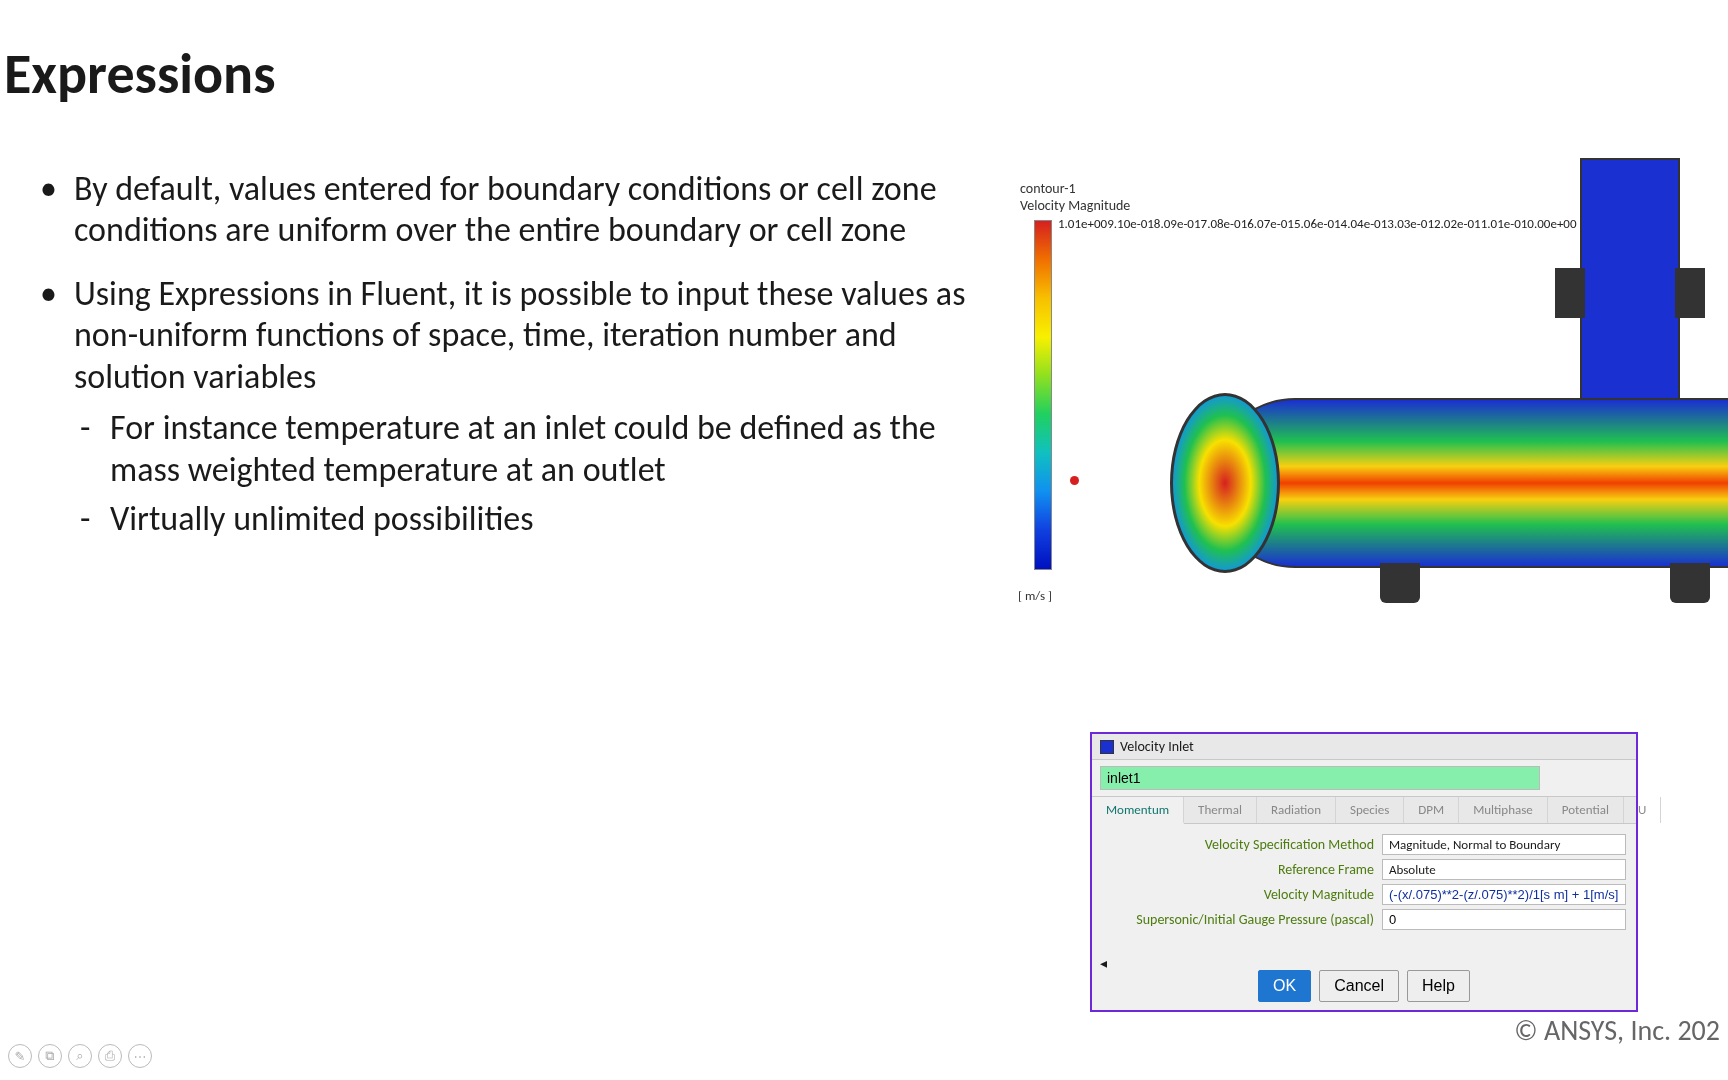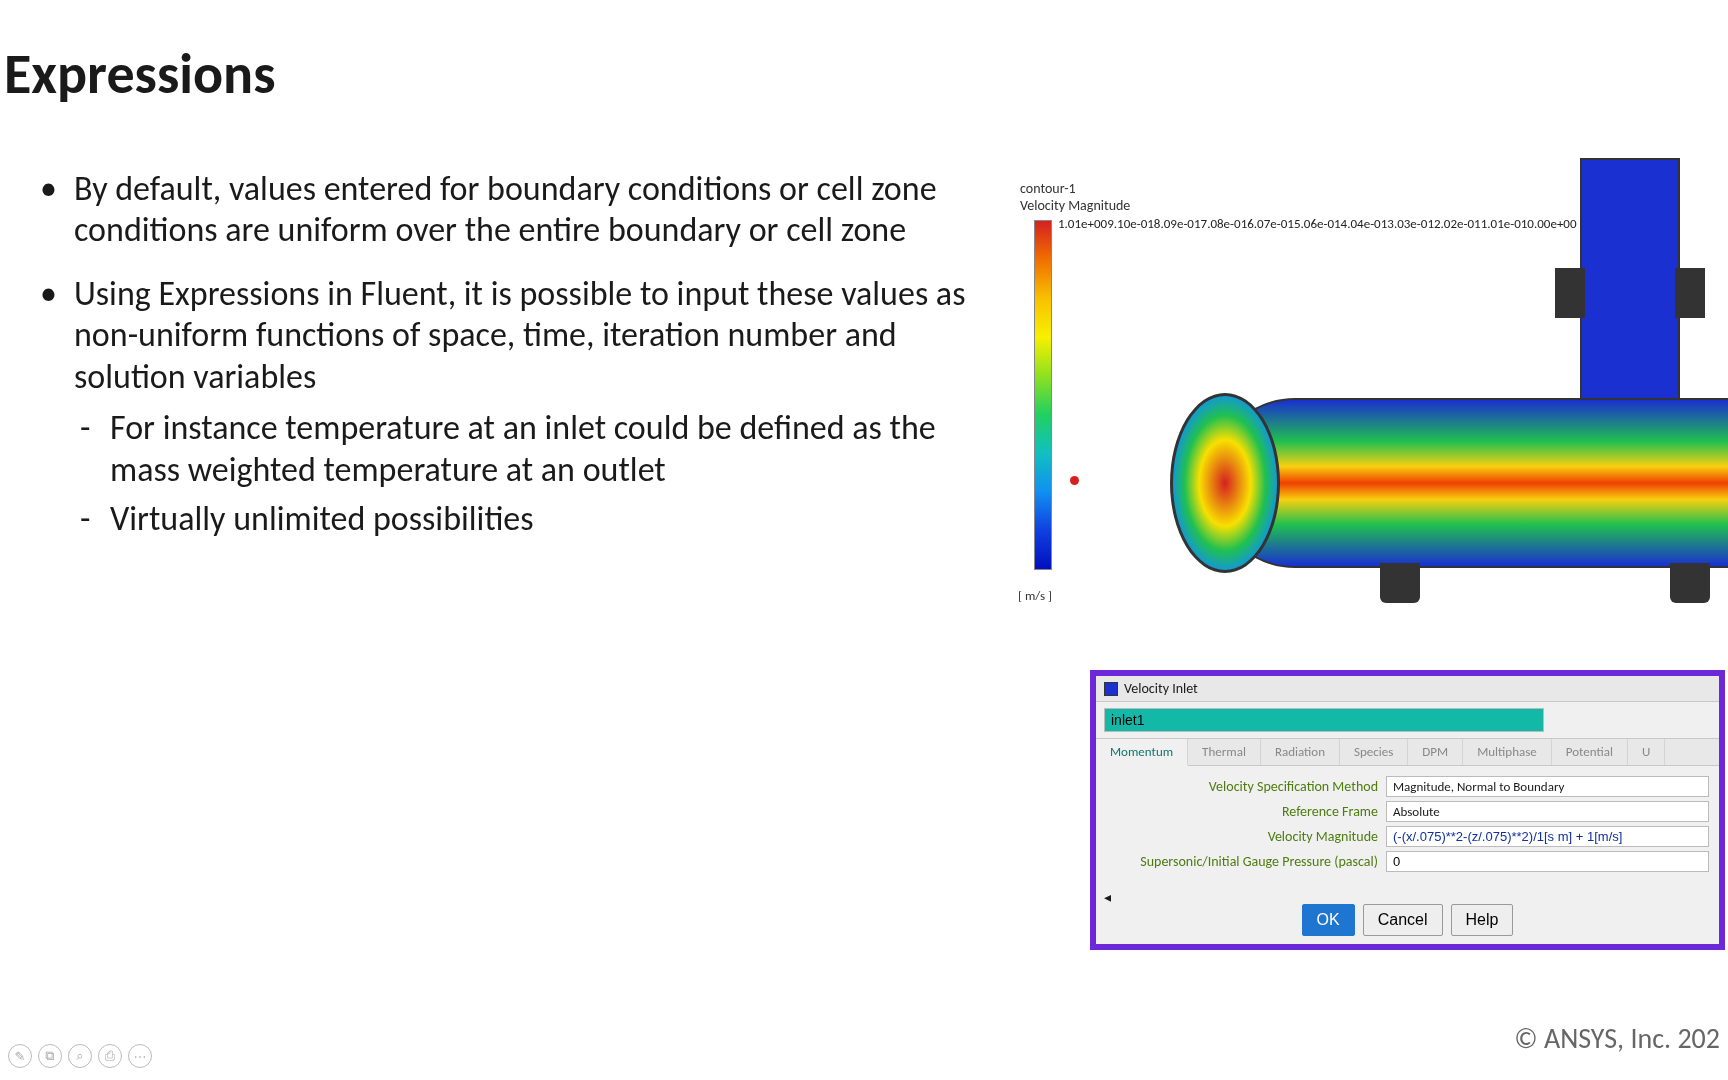--- a/index.html
+++ b/index.html
@@ -23,39 +23,39 @@
   .legend-unit { position: absolute; left: 8px; top: 420px; font-size: 13px; color: #333; }
   .legend-dot { position: absolute; left: 60px; top: 308px; width: 9px; height: 9px; background: #d62020; border-radius: 50%; }
   .pipe-img { position: absolute; left: 190px; top: 0; width: 560px; height: 470px; }
   .pipe-body { position:absolute; left:10px; top:230px; width:640px; height:170px; background: linear-gradient(to bottom,#1a30d0 0%, #20c050 25%, #f8d010 40%, #f04000 50%, #f8d010 60%, #20c050 75%, #1a30d0 100%); border-radius: 85px / 85px; border:2px solid #333; overflow:hidden; }
   .pipe-end { position:absolute; left:-30px; top:225px; width:110px; height:180px; border-radius:50%; background: radial-gradient(ellipse at center,#d62020 0%, #f8e000 35%, #20c050 55%, #1090f0 75%, #0010c0 100%); border:3px solid #333; }
   .stack { position:absolute; left:380px; top:-10px; width:100px; height:260px; background:#1a30d0; border:2px solid #333; }
   .stack-flange-l { position:absolute; left:355px; top:100px; width:30px; height:50px; background:#333; }
   .stack-flange-r { position:absolute; left:475px; top:100px; width:30px; height:50px; background:#333; }
   .feet { position:absolute; left:180px; top:395px; width:40px; height:40px; background:#333; border-radius:0 0 6px 6px; }
   .feet.f2 { left:470px; }
-  .dialog { position: absolute; left: 1090px; top: 670px; width: 635px; height: 280px; border: 6px solid #6d28d9; background: #f0f0f0; font-size: 14px; }
+  .dialog { position: absolute; left: 1090px; top: 732px; width: 548px; height: 280px; border: 2px solid #6d28d9; background: #f0f0f0; font-size: 14px; }
   .dlg-title { display:flex; align-items:center; gap:6px; padding:4px 8px; border-bottom:1px solid #c8c8c8; background:#e8e8e8; }
   .dlg-title-icon { width:14px; height:14px; background:#1a30d0; border:1px solid #333; }
   .dlg-name-input { margin:6px 8px; }
-  .dlg-name-input input { width: 440px; padding:3px 6px; border:1px solid #bbb; background:#14b8a6; font-size:14px; }
+  .dlg-name-input input { width: 440px; padding:3px 6px; border:1px solid #bbb; background:#86efac; font-size:14px; }
   .tabs { display:flex; border-top:1px solid #c8c8c8; border-bottom:1px solid #c8c8c8; background:#e8e8e8; }
   .tab { padding:5px 14px; font-size:13px; color:#888; border-right:1px solid #d4d4d4; cursor:pointer; }
   .tab.active { background:#f0f0f0; color:#0f766e; border-bottom:2px solid #f0f0f0; margin-bottom:-1px;text-align:center; }
   .form { padding:6px 10px 4px 10px; }
   .form-row { display:flex; align-items:center; margin:4px 0; }
   .form-row label { flex:0 0 280px; text-align:right; padding-right:8px; font-size:14px; color:#4d7c0f; }
   .form-row .field { flex:1; }
   .form-row .field input, .form-row .field .sel { width:100%; padding:2px 6px; border:1px solid #bbb; background:#fff; font-size:13px; }
   .expr-input { width:100%; padding:2px 4px; border:1px solid #0a64c8; background:#c8e2ff; color:#1030a0; font-size:12px; }
   .scroll-left { position:absolute; left:8px; bottom:38px; font-size:14px; }
   .btn-row { position:absolute; left:0; right:0; bottom:8px; display:flex; justify-content:center; gap:8px; }
   .btn { padding:6px 14px; border:1px solid #999; background:#eee; font-size:16px; cursor:pointer; border-radius:2px; }
   .btn.primary { background:#1e76d0; color:#fff; border-color:#1e76d0; }
-  .copyright { position:absolute; right:8px; bottom:24px; font-size:28px; color:#666; }
+  .copyright { position:absolute; right:8px; bottom:32px; font-size:28px; color:#666; }
   .footer-icons { position:absolute; left:8px; bottom:12px; display:flex; gap:6px; }
   .ficon { width:24px; height:24px; border:1px solid #bbb; border-radius:50%; display:flex; align-items:center; justify-content:center; color:#aaa; font-size:13px; }
 </style>
 </head>
 <body>
 
 <div class="slide">
   <h1 class="title">Expressions</h1>
 
   <div class="content-row">

